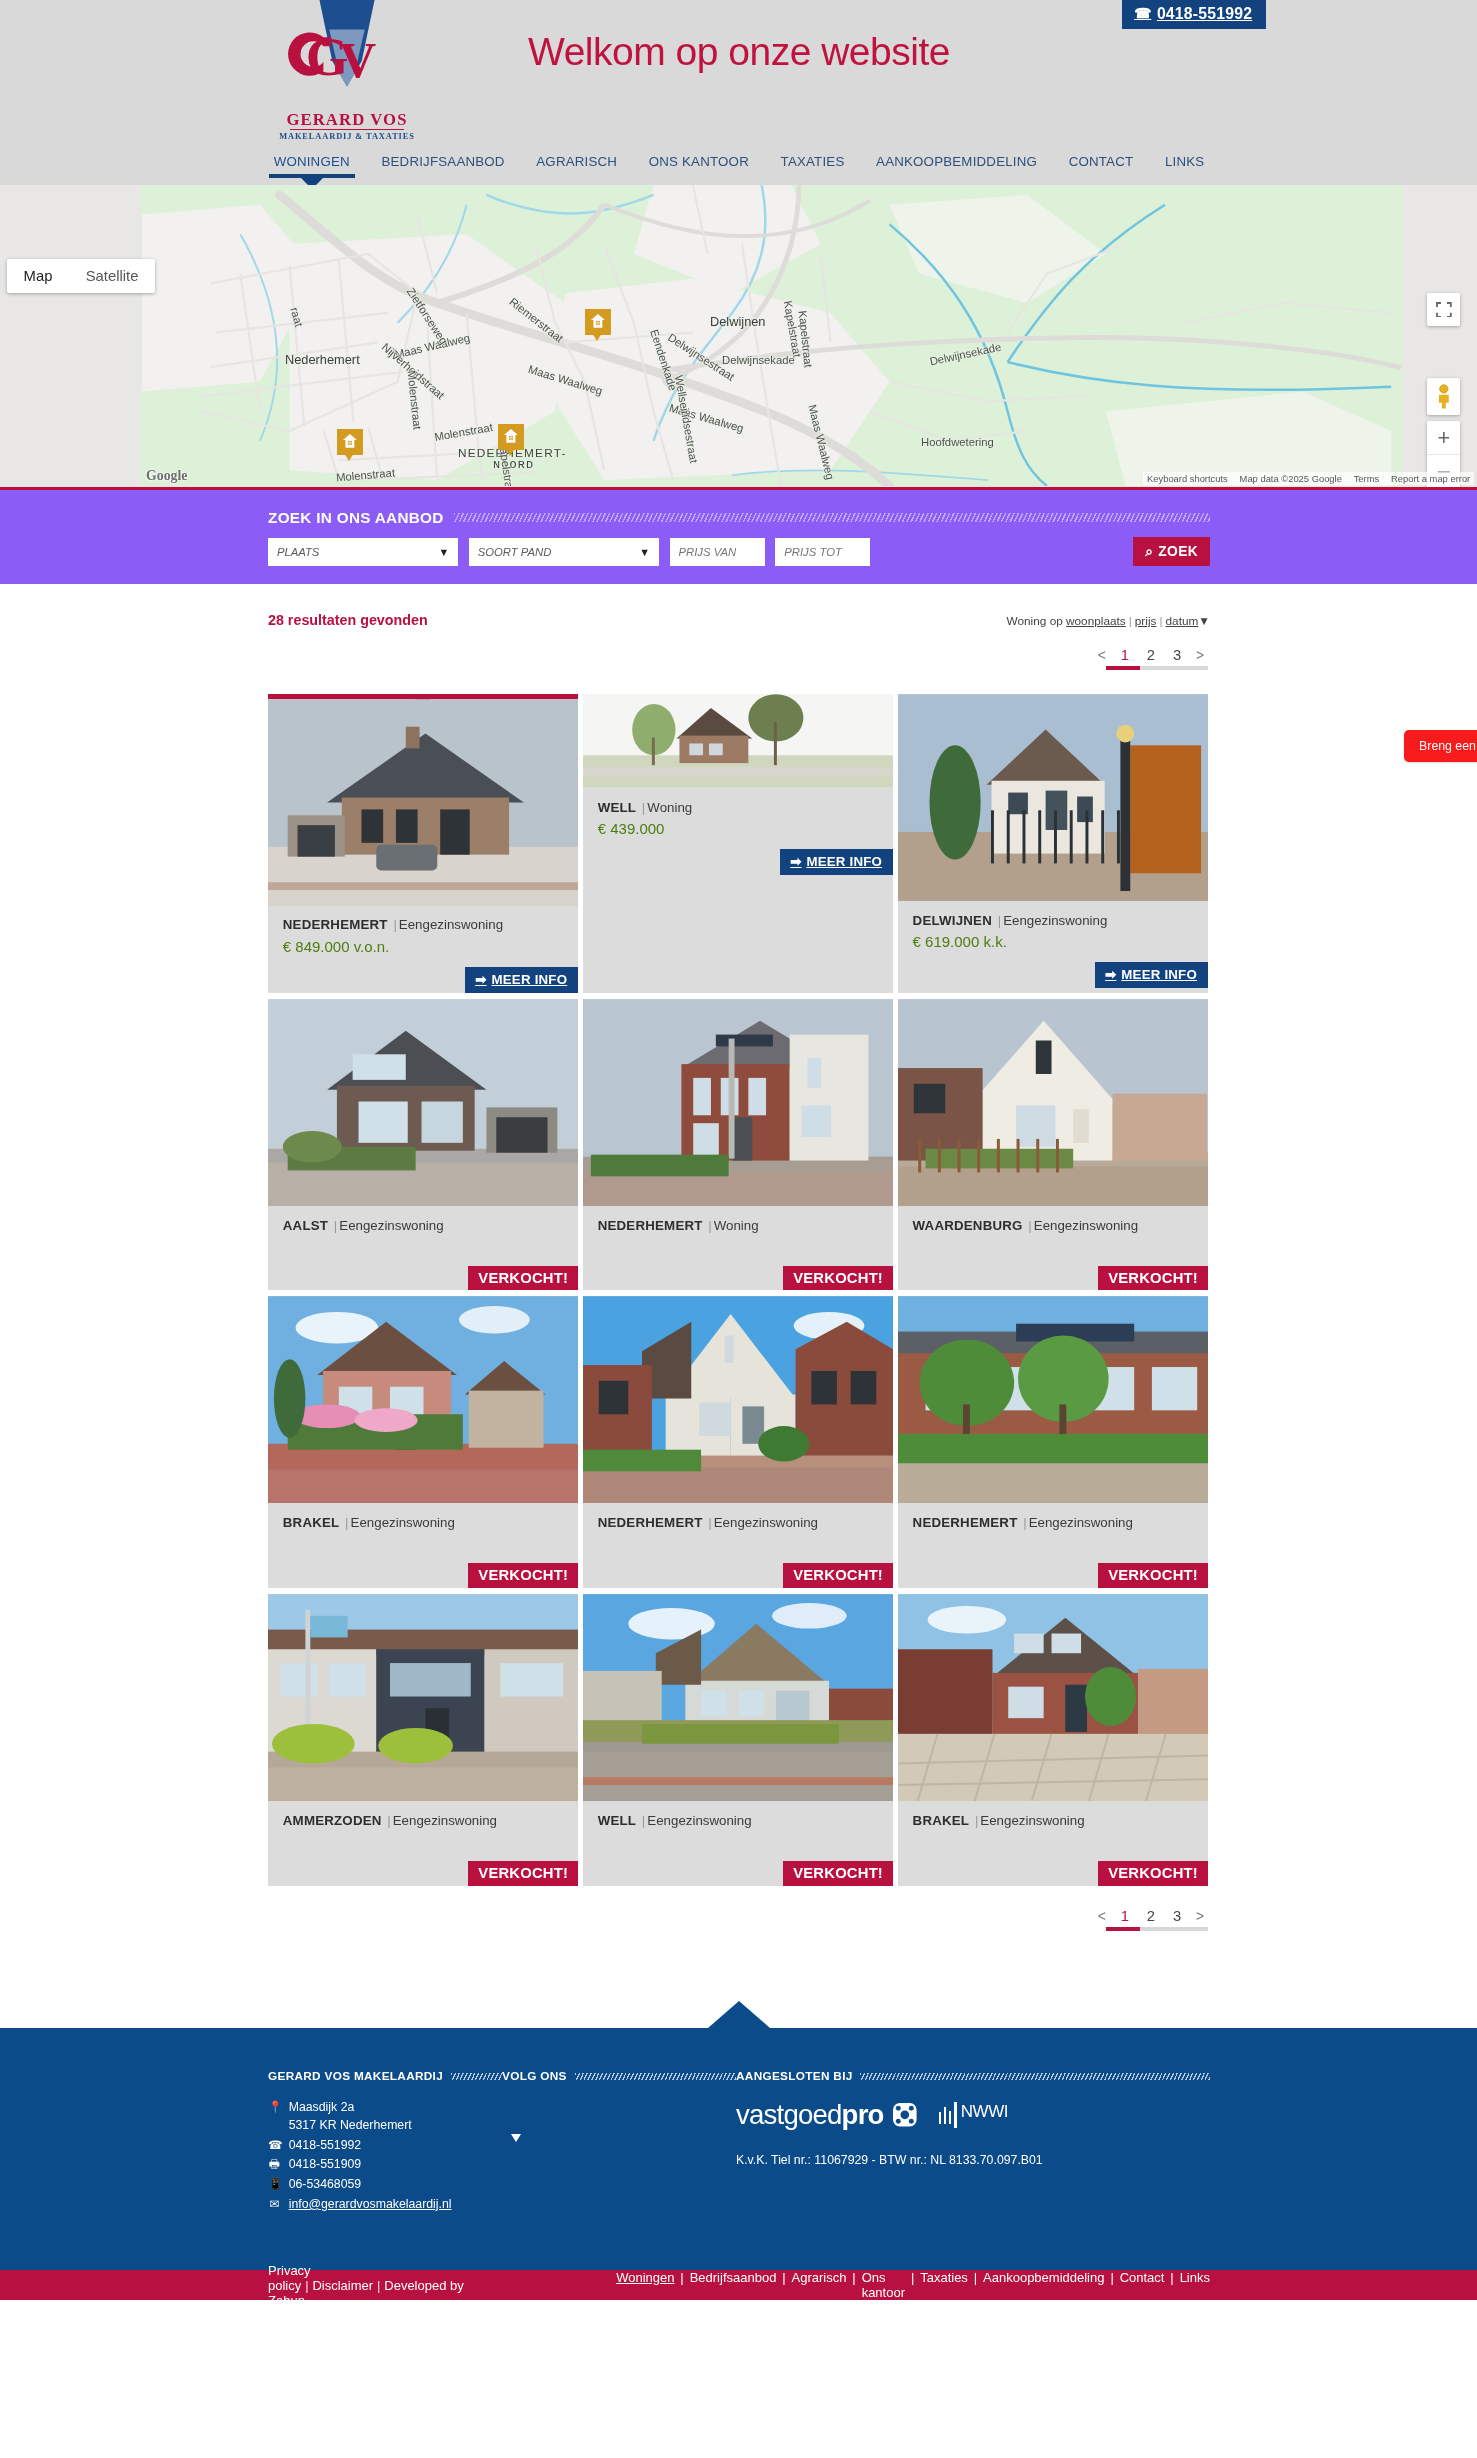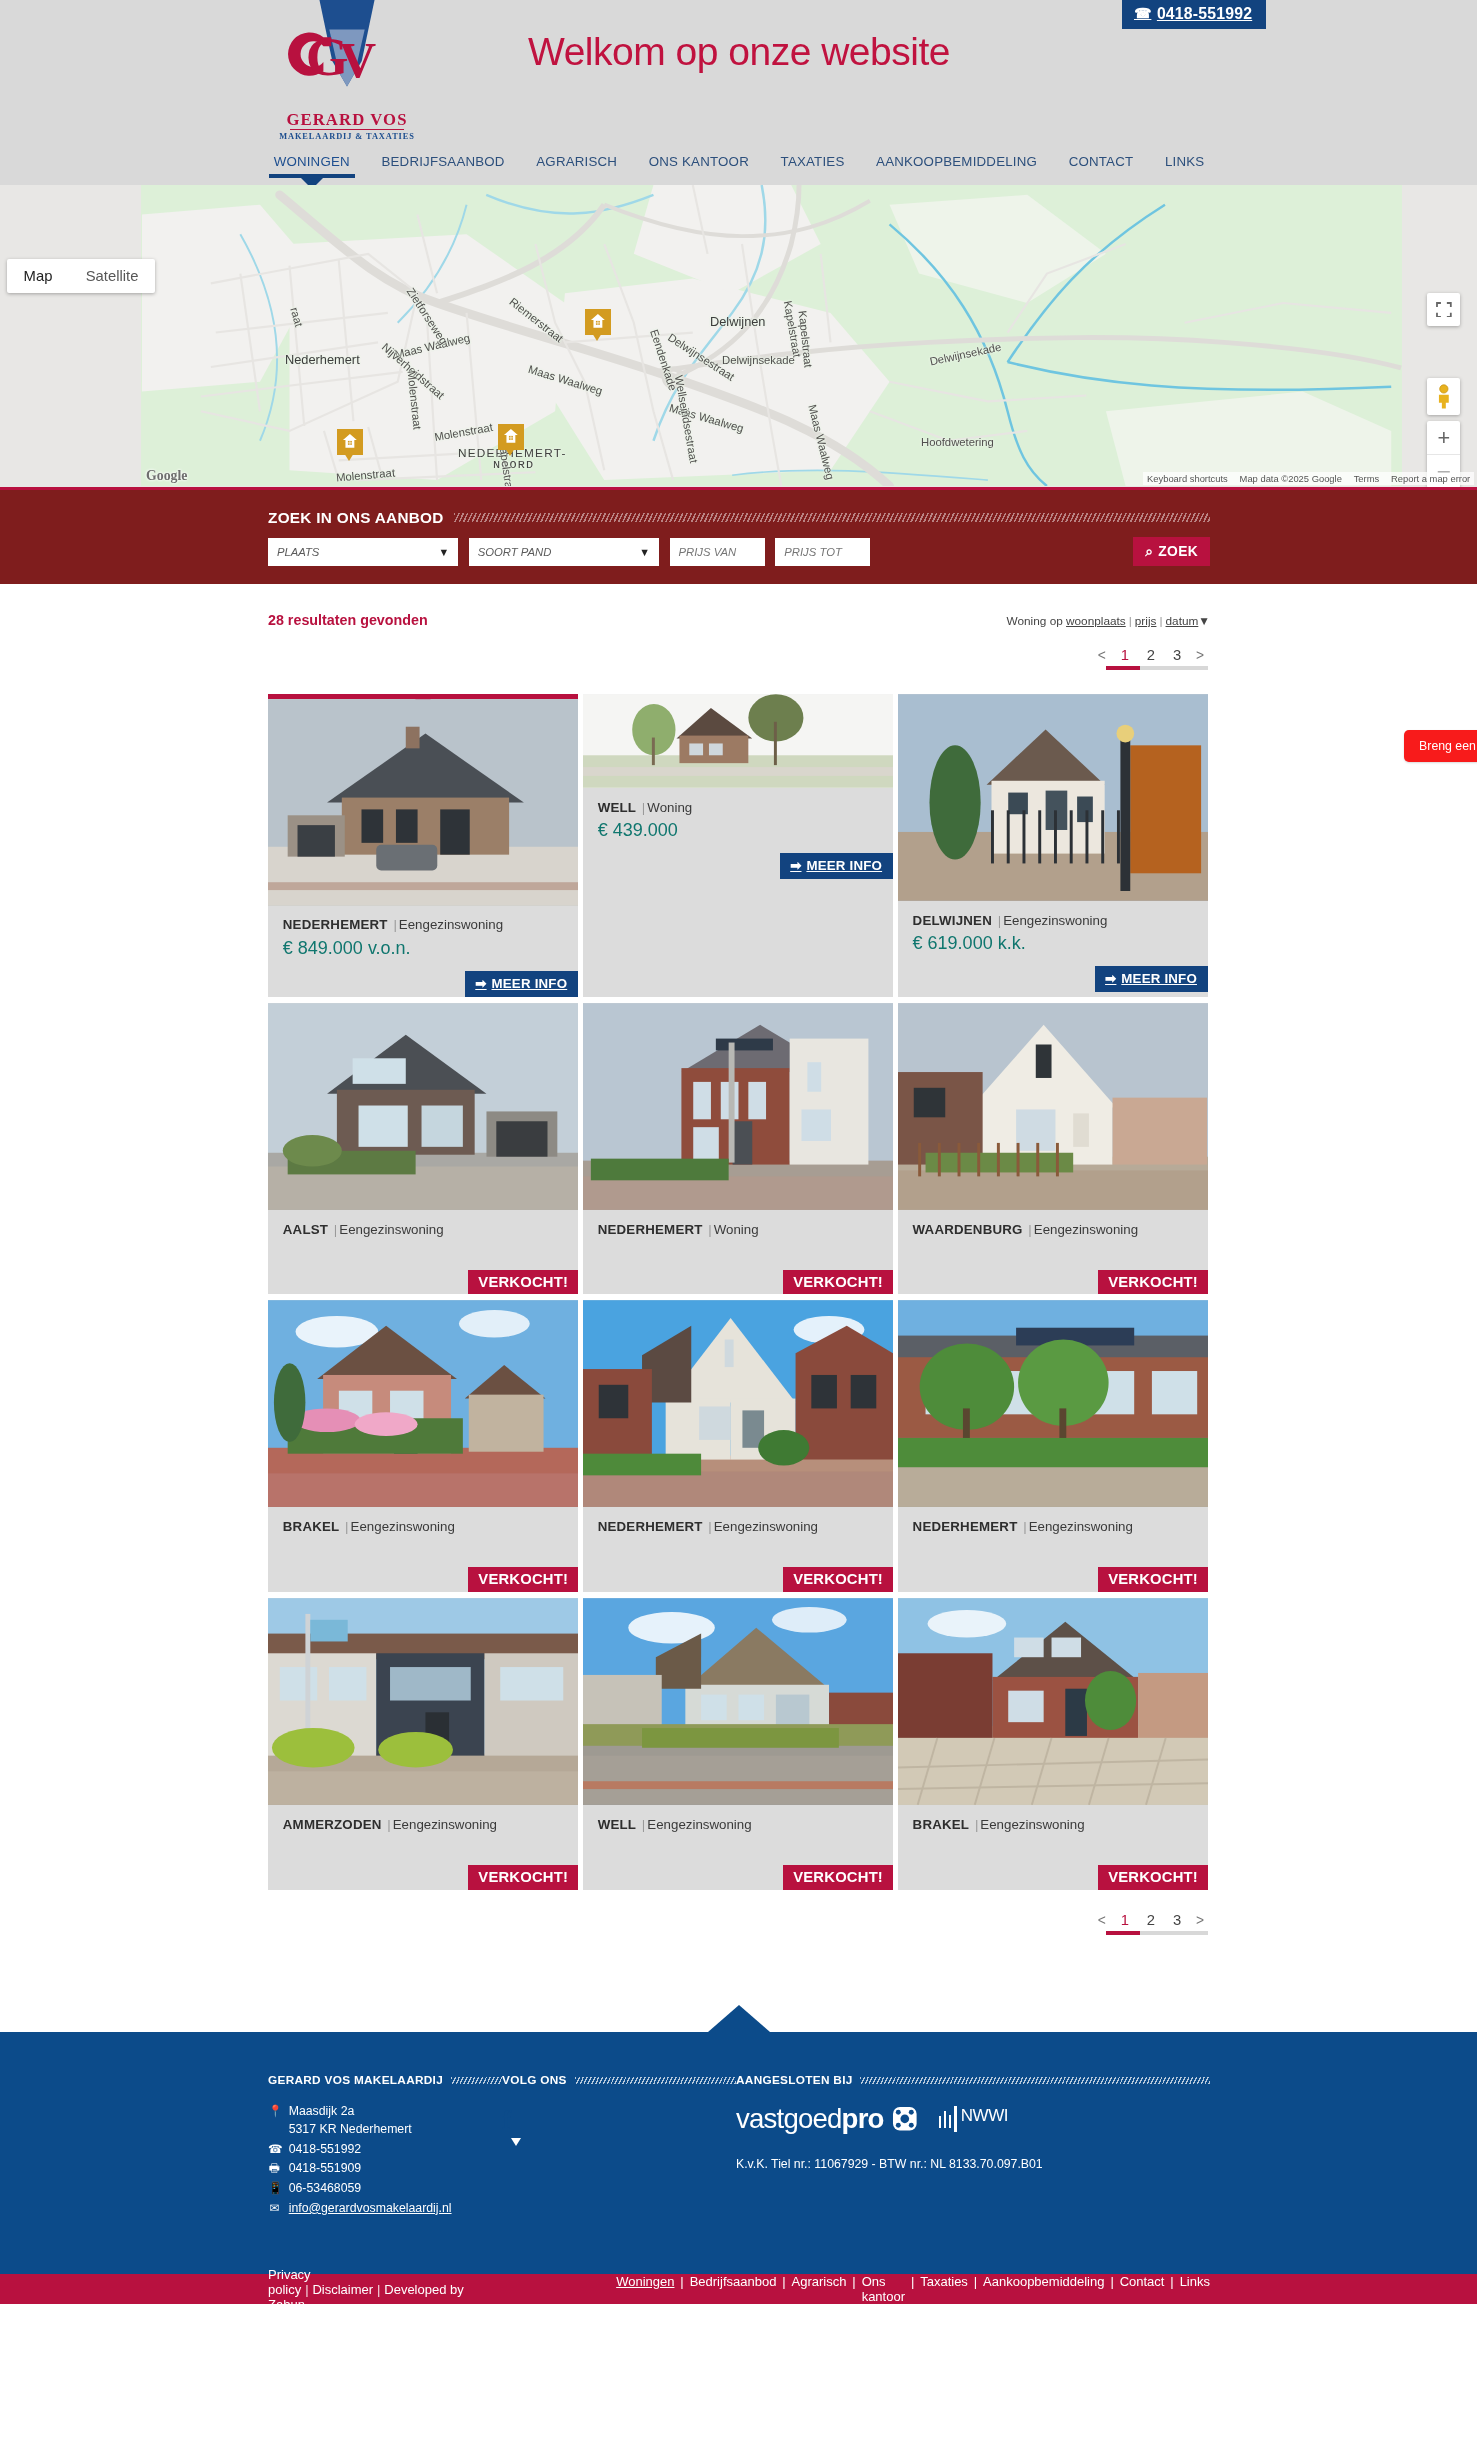--- a/index.html
+++ b/index.html
@@ -167,21 +167,21 @@
   }
   .pin:after {
     content:""; position:absolute; left:6.9px; top:23.6px;
     width:0; height:0; border-left:5.9px solid transparent;
     border-right:5.9px solid transparent; border-top:8.9px solid #d39b20;
   }
   .pin svg { position:absolute; left:4.9px; top:3.9px; }
 
   
   .searchband {
-    width:1478px; height:94px; background:#7f1d1d;
+    width:1478px; height:94px; background:#8b5cf6;
     position:relative;
   }
   .search-inner { position:absolute; left:268px; top:0; width:942px; }
   .search-title {
     display:flex; align-items:center; gap:9.9px;
     padding-top:18.7px;
   }
   .search-title h2 {
     color:#fff; font-size:15.3px; font-weight:bold; letter-spacing:0.3px;
     white-space:nowrap;
@@ -239,21 +239,21 @@
     top:4.9px; width:0; height:0;
     border-left:8.9px solid transparent; border-right:8.9px solid transparent;
     border-top:10.8px solid #b8113f;
   }
   .card .photo { width:310px; height:207px; overflow:hidden; display:block; position:relative; }
   .card .photo.shorter { height:94px; background:#f4f4f4; }
   .card .info { padding:11.8px 14.8px 9.9px 14.8px; min-height:57px; }
   .card .ttl { font-size:13.3px; color:#3a3a3a; }
   .card .ttl b { font-weight:bold; color:#2e2e2e; letter-spacing:0.2px; }
   .card .ttl .bar { color:#9a9a9a; margin:0 2px; }
-  .card .price { font-size:18px; color:#0f766e; margin-top:5.9px; }
+  .card .price { font-size:15px; color:#4d7c0f; margin-top:5.9px; }
   .card .foot { height:27.6px; position:relative; }
   .card .meer {
     position:absolute; right:0; bottom:0;
     background:#12437f; color:#fff; font-size:13.3px; font-weight:bold;
     padding:4.9px 10.8px 5.9px 9.9px; display:flex; align-items:center; gap:4.9px;
     letter-spacing:0.2px; cursor:pointer;
   }
   .card .sold {
     position:absolute; right:0; bottom:0;
     background:#b8113f; color:#fff; font-size:14.8px; font-weight:bold;

